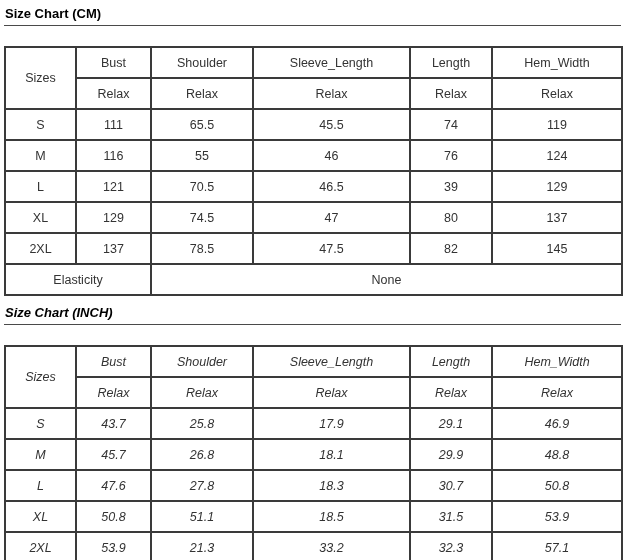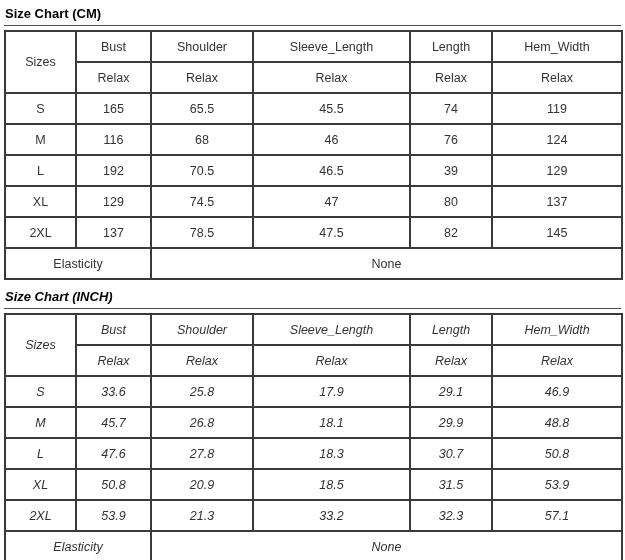--- a/index.html
+++ b/index.html
@@ -10,21 +10,21 @@
   .page {
     width: 617px;
     padding: 4px 4px 3px 4px;
   }
   .chart-section { }
   .chart-section + .chart-section { margin-top: 7px; font-style: italic; }
   .chart-title {
     font-size: 13px;
     font-weight: bold;
     color: #000000;
-    margin: 0 0 4px 0;
+    margin: 0 0 20px 0;
     padding: 2px 0 4px 1px;
     border-bottom: 1px solid #4a4a4a;
   }
   table.size-table {
     border-collapse: collapse;
     table-layout: fixed;
     width: 617px;
   }
   table.size-table td {
     border: 2px solid #3a3a3a;
@@ -71,37 +71,37 @@
         </tr>
         <tr>
           <td>Relax</td>
           <td>Relax</td>
           <td>Relax</td>
           <td>Relax</td>
           <td>Relax</td>
         </tr>
         <tr>
           <td>S</td>
-          <td>165</td>
+          <td>111</td>
           <td>65.5</td>
           <td>45.5</td>
           <td>74</td>
           <td>119</td>
         </tr>
         <tr>
           <td>M</td>
           <td>116</td>
-          <td>68</td>
+          <td>55</td>
           <td>46</td>
           <td>76</td>
           <td>124</td>
         </tr>
         <tr>
           <td>L</td>
-          <td>192</td>
+          <td>121</td>
           <td>70.5</td>
           <td>46.5</td>
           <td>39</td>
           <td>129</td>
         </tr>
         <tr>
           <td>XL</td>
           <td>129</td>
           <td>74.5</td>
           <td>47</td>
@@ -146,21 +146,21 @@
         </tr>
         <tr>
           <td>Relax</td>
           <td>Relax</td>
           <td>Relax</td>
           <td>Relax</td>
           <td>Relax</td>
         </tr>
         <tr>
           <td>S</td>
-          <td>33.6</td>
+          <td>43.7</td>
           <td>25.8</td>
           <td>17.9</td>
           <td>29.1</td>
           <td>46.9</td>
         </tr>
         <tr>
           <td>M</td>
           <td>45.7</td>
           <td>26.8</td>
           <td>18.1</td>
@@ -171,21 +171,21 @@
           <td>L</td>
           <td>47.6</td>
           <td>27.8</td>
           <td>18.3</td>
           <td>30.7</td>
           <td>50.8</td>
         </tr>
         <tr>
           <td>XL</td>
           <td>50.8</td>
-          <td>20.9</td>
+          <td>51.1</td>
           <td>18.5</td>
           <td>31.5</td>
           <td>53.9</td>
         </tr>
         <tr>
           <td>2XL</td>
           <td>53.9</td>
           <td>21.3</td>
           <td>33.2</td>
           <td>32.3</td>

